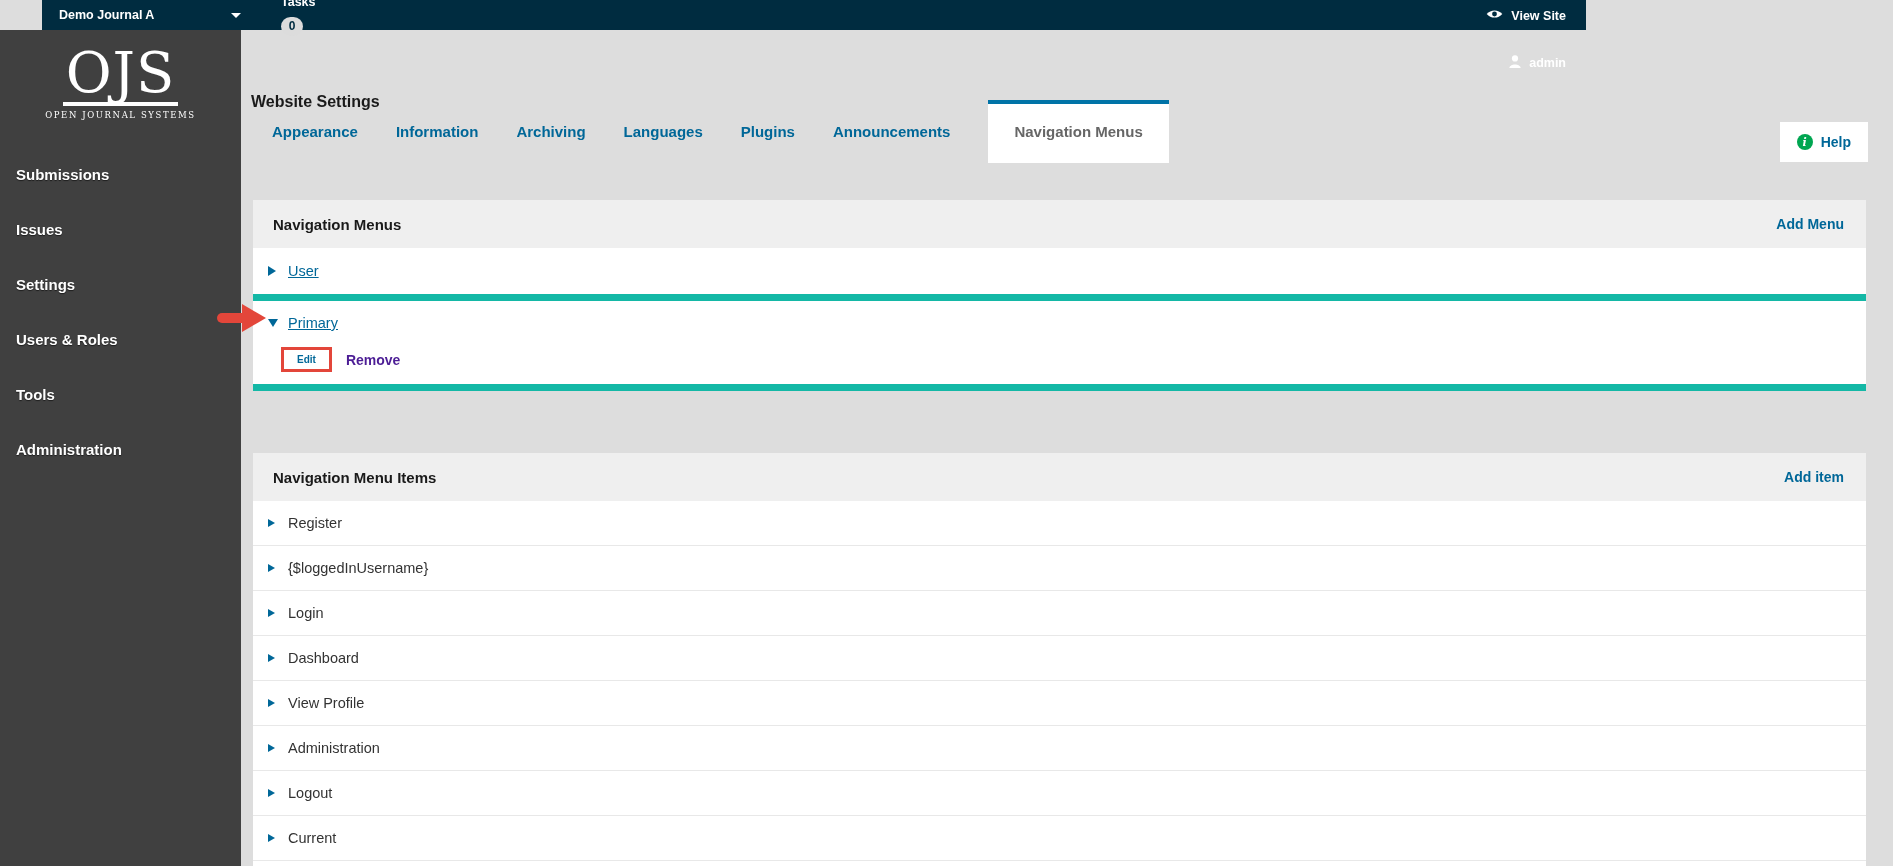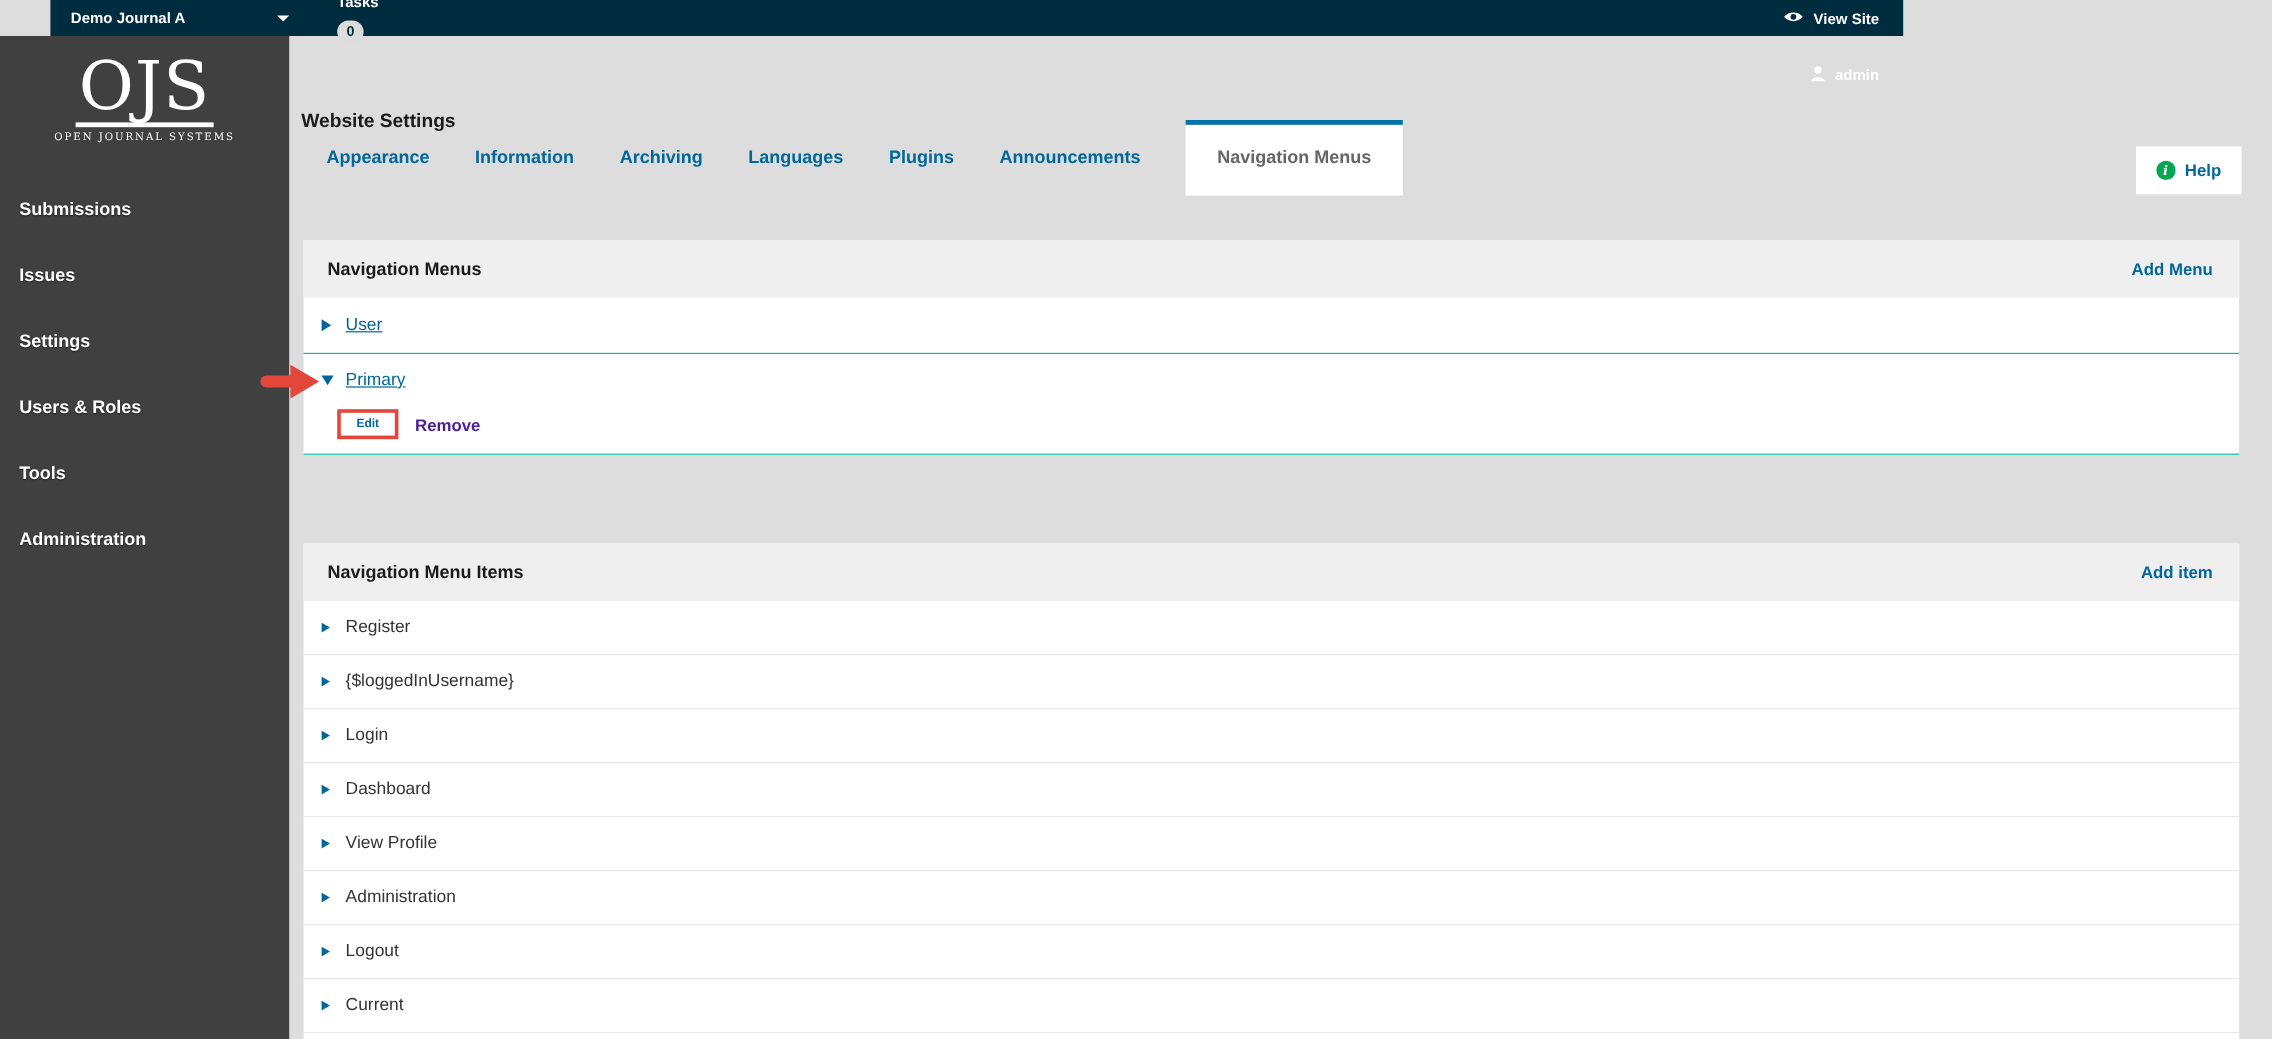--- a/index.html
+++ b/index.html
@@ -47,21 +47,21 @@
 
   
   .panel { position:absolute; left:36px; width:1613px; background:#ffffff; }
   .panel-menus { top:170px; }
   .panel-items { top:423px; padding-bottom:12px; }
   .panel-header { height:48px; background:#efefef; display:flex; align-items:center;
                   justify-content:space-between; padding:0 22px 0 20px; }
   .panel-title { font-size:15px; font-weight:bold; color:#1a1a1a; }
   .panel-action { font-size:14px; font-weight:bold; color:#006798; cursor:pointer; }
 
-  .menu-row { border-bottom:1px solid #14b8a6; }
+  .menu-row { border-bottom:7px solid #14b8a6; }
   .row-line { display:flex; align-items:center; height:46px; padding-left:15px; }
   .row-line.compact { height:44px; }
   .tri-right { width:0; height:0; border-left:8px solid #006798; border-top:5px solid transparent;
                border-bottom:5px solid transparent; margin-right:12px; cursor:pointer; flex:0 0 auto; }
   .tri-down { width:0; height:0; border-top:8px solid #006798; border-left:5px solid transparent;
               border-right:5px solid transparent; margin-right:10px; cursor:pointer; flex:0 0 auto; }
   .row-link { color:#006798; font-size:14.5px; text-decoration:underline; cursor:pointer; }
 
   .row-actions { display:flex; align-items:center; gap:14px; padding:2px 0 12px 28px; }
   .edit-annot { border:3px solid #e3463a; display:inline-flex; }

